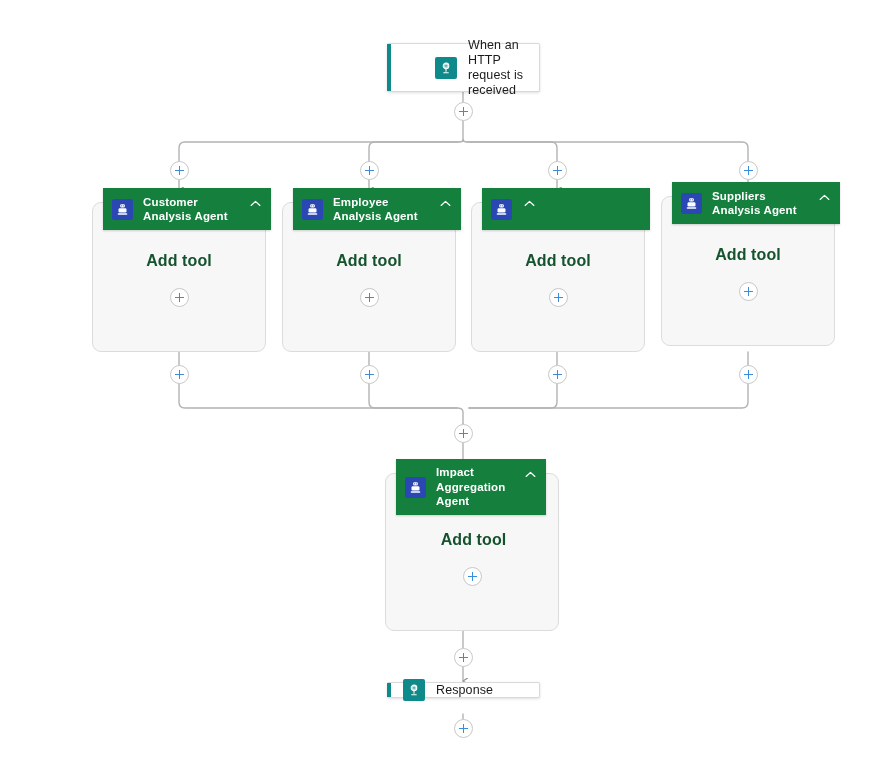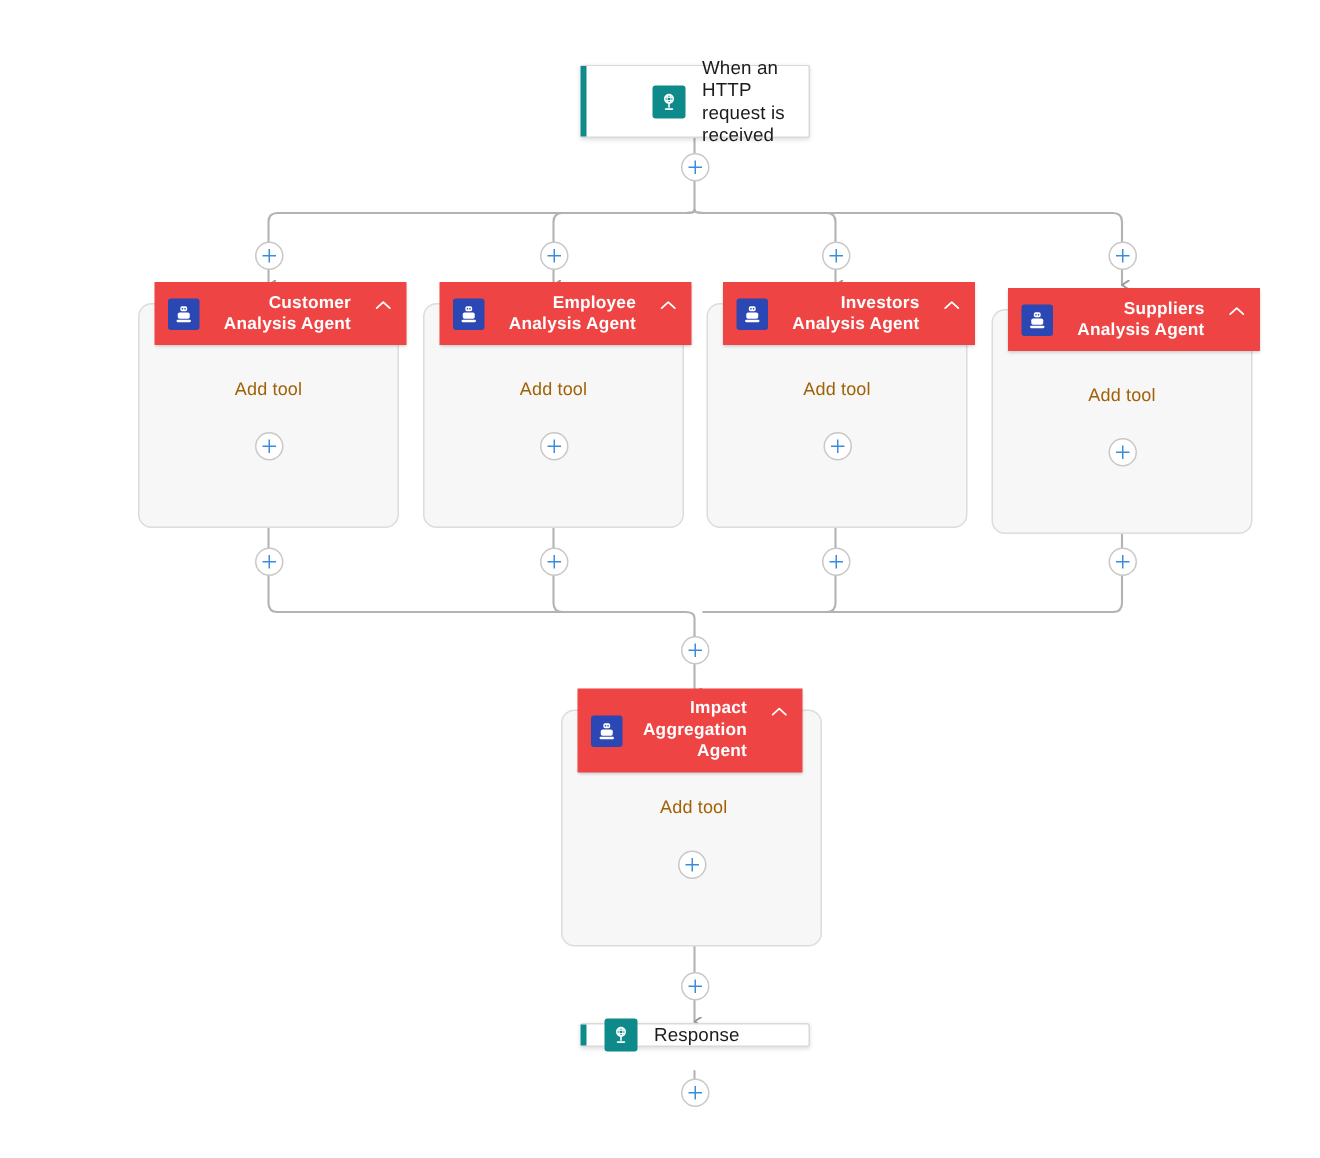--- a/index.html
+++ b/index.html
@@ -81,29 +81,28 @@
     left: 0;
     top: 14px;
     background: #f7f7f7;
     border: 1px solid #dcdcdc;
     border-radius: 9px;
     box-sizing: border-box;
   }
   .agent-header {
     position: absolute;
     top: 0;
-    background: #ef4444;
+    background: #15803d;
     display: flex;
     align-items: center;
     box-sizing: border-box;
     padding: 7px 9px 7px 9px;
     gap: 10px;
     z-index: 2;
     box-shadow: 0 1px 2px rgba(0,0,0,0.18);
-    text-align: right;
   }
   .agent-icon {
     width: 21px;
     height: 21px;
     background: #2b47b4;
     border-radius: 2px;
     flex: 0 0 auto;
     display: flex;
     align-items: center;
     justify-content: center;
@@ -125,23 +124,24 @@
     margin-top: 1px;
     display: flex;
     align-items: center;
     justify-content: center;
   }
   .add-tool {
     position: absolute;
     left: 0;
     width: 100%;
     text-align: center;
-    font-size: 12px;
-    color: #a16207;
+    font-size: 16px;
+    color: #14532d;
     letter-spacing: .1px;
+    font-weight: bold;
   }
 
   
   .plus {
     position: absolute;
     width: 19px;
     height: 19px;
     border-radius: 50%;
     background: #ffffff;
     border: 1px solid #c8c8c8;
@@ -270,32 +270,31 @@
     <div class="agent-header" style="left:11px; width:168px; height:42px;">
       <span class="agent-icon">
         <svg width="13" height="13" viewBox="0 0 16 16" aria-hidden="true">
           <rect x="5.2" y="1.4" width="5.6" height="4.2" rx="1.4" fill="#ffffff"></rect>
           <rect x="3.1" y="6.6" width="9.8" height="5.1" rx="1.5" fill="#ffffff"></rect>
           <rect x="2.1" y="12.6" width="11.8" height="1.9" rx="0.9" fill="#ffffff"></rect>
           <rect x="6.4" y="2.9" width="1.1" height="1.2" fill="#2b47b4"></rect>
           <rect x="8.5" y="2.9" width="1.1" height="1.2" fill="#2b47b4"></rect>
         </svg>
       </span>
-      <span class="agent-title">Investors Analysis Agent</span>
       <span class="agent-chevron">
         <svg width="11" height="7" viewBox="0 0 12 8" aria-hidden="true">
           <path d="M1,6.2 L6,1.6 L11,6.2" fill="none" stroke="#ffffff" stroke-width="1.4" stroke-linecap="round" stroke-linejoin="round"></path>
         </svg>
       </span>
     </div>
     <div class="add-tool" style="top:64px;">Add tool</div>
     <div class="plus" style="left:78px; top:100px;"></div>
   </div>
 
-  <div class="agent-group" style="left:661px; top:192px; width:174px; height:160px;">
+  <div class="agent-group" style="left:661px; top:182px; width:174px; height:160px;">
     <div class="agent-body" style="width:174px; height:150px;"></div>
     <div class="agent-header" style="left:11px; width:168px; height:42px;">
       <span class="agent-icon">
         <svg width="13" height="13" viewBox="0 0 16 16" aria-hidden="true">
           <rect x="5.2" y="1.4" width="5.6" height="4.2" rx="1.4" fill="#ffffff"></rect>
           <rect x="3.1" y="6.6" width="9.8" height="5.1" rx="1.5" fill="#ffffff"></rect>
           <rect x="2.1" y="12.6" width="11.8" height="1.9" rx="0.9" fill="#ffffff"></rect>
           <rect x="6.4" y="2.9" width="1.1" height="1.2" fill="#2b47b4"></rect>
           <rect x="8.5" y="2.9" width="1.1" height="1.2" fill="#2b47b4"></rect>
         </svg>
@@ -311,21 +310,21 @@
     <div class="plus" style="left:78px; top:100px;"></div>
   </div>
 
   <div class="plus" style="left:170px; top:365px;"></div>
   <div class="plus" style="left:360px; top:365px;"></div>
   <div class="plus" style="left:548px; top:365px;"></div>
   <div class="plus" style="left:739px; top:365px;"></div>
 
   <div class="plus" style="left:454px; top:424px;"></div>
 
-  <div class="agent-group" style="left:374px; top:459px; width:177px; height:172px;">
+  <div class="agent-group" style="left:385px; top:459px; width:177px; height:172px;">
     <div class="agent-body" style="width:174px; height:158px;"></div>
     <div class="agent-header" style="left:11px; width:150px; height:56px;">
       <span class="agent-icon">
         <svg width="13" height="13" viewBox="0 0 16 16" aria-hidden="true">
           <rect x="5.2" y="1.4" width="5.6" height="4.2" rx="1.4" fill="#ffffff"></rect>
           <rect x="3.1" y="6.6" width="9.8" height="5.1" rx="1.5" fill="#ffffff"></rect>
           <rect x="2.1" y="12.6" width="11.8" height="1.9" rx="0.9" fill="#ffffff"></rect>
           <rect x="6.4" y="2.9" width="1.1" height="1.2" fill="#2b47b4"></rect>
           <rect x="8.5" y="2.9" width="1.1" height="1.2" fill="#2b47b4"></rect>
         </svg>

